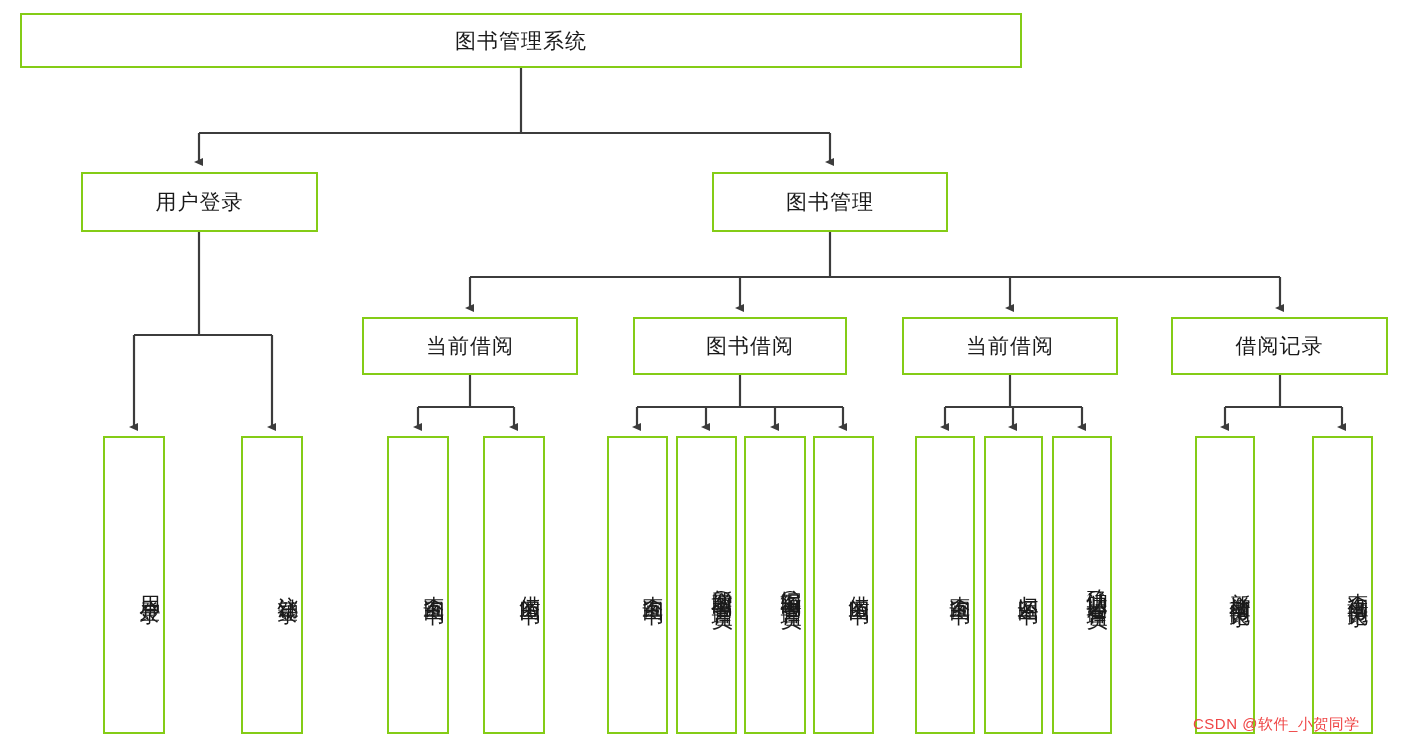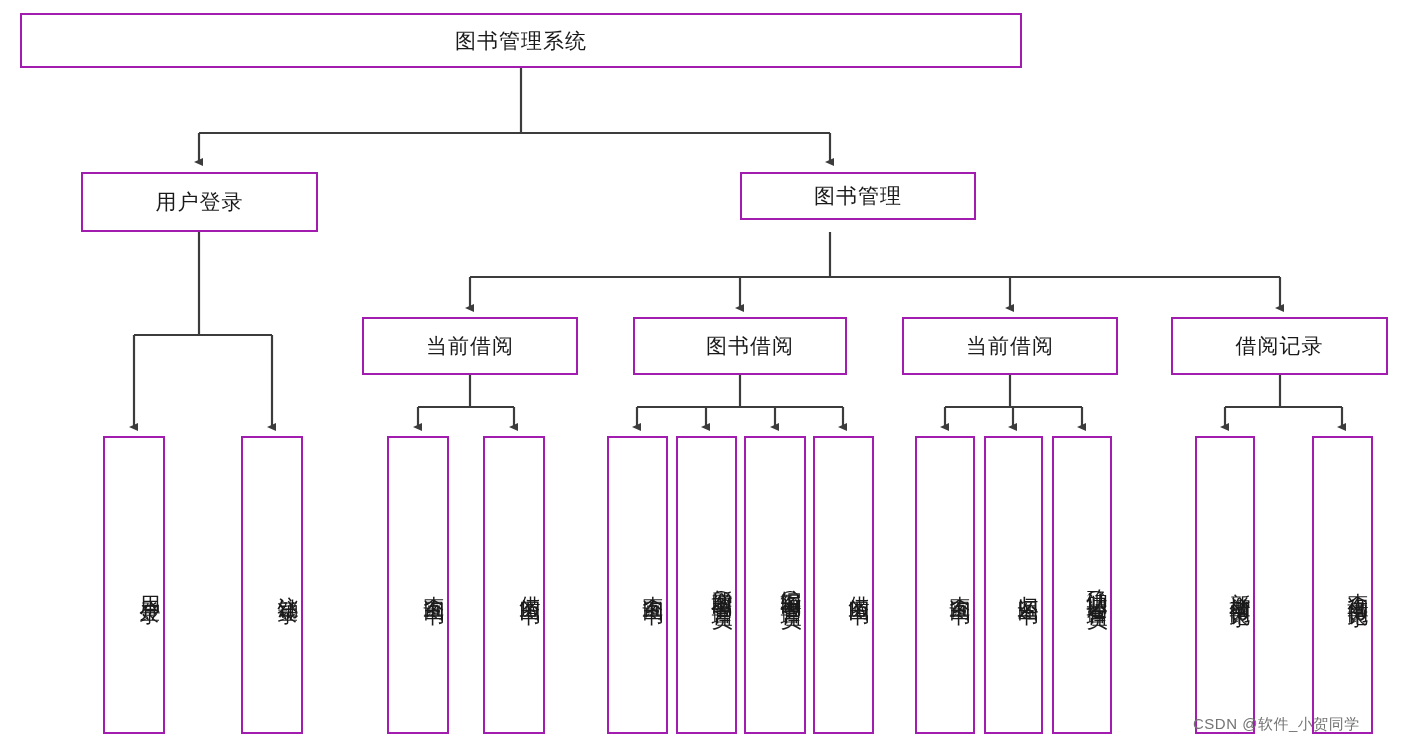--- a/index.html
+++ b/index.html
@@ -20,21 +20,21 @@
   #edges {
     position: absolute;
     left: 0;
     top: 0;
     width: 1405px;
     height: 747px;
   }
   .node {
     position: absolute;
     box-sizing: border-box;
-    border: 2px solid #a21caf;
+    border: 2px solid #84cc16;
     background: #ffffff;
     color: #1a1a1a;
     display: flex;
     align-items: center;
     justify-content: center;
     z-index: 2;
   }
   .node.horiz {
     font-size: 21px;
     letter-spacing: 1px;
@@ -54,21 +54,21 @@
   .node.vert > span {
     writing-mode: vertical-rl;
     text-orientation: upright;
     display: block;
   }
   #watermark {
     position: absolute;
     left: 1193px;
     top: 715px;
     font-size: 15px;
-    color: #737373;
+    color: #ef4444;
     letter-spacing: 0.5px;
     white-space: nowrap;
     z-index: 3;
     font-family: "Liberation Sans", "DejaVu Sans", sans-serif;
   }
 </style>
 </head>
 <body>
 
 <div id="canvas">
@@ -123,21 +123,21 @@
     </g>
   </svg>
 
   <div class="node horiz" style="left:20px; top:13px; width:1002px; height:55px;">
     <span>图书管理系统</span>
   </div>
 
   <div class="node horiz" style="left:81px; top:172px; width:237px; height:60px;">
     <span>用户登录</span>
   </div>
-  <div class="node horiz" style="left:712px; top:172px; width:236px; height:48px;margin-left:28px;">
+  <div class="node horiz" style="left:712px; top:172px; width:236px; height:60px;">
     <span>图书管理</span>
   </div>
 
   <div class="node horiz" style="left:362px; top:317px; width:216px; height:58px;">
     <span>当前借阅</span>
   </div>
   <div class="node horiz" style="left:633px; top:317px; width:214px; height:58px;padding-left:20px;">
     <span>图书借阅</span>
   </div>
   <div class="node horiz" style="left:902px; top:317px; width:216px; height:58px;align-items:center;">

